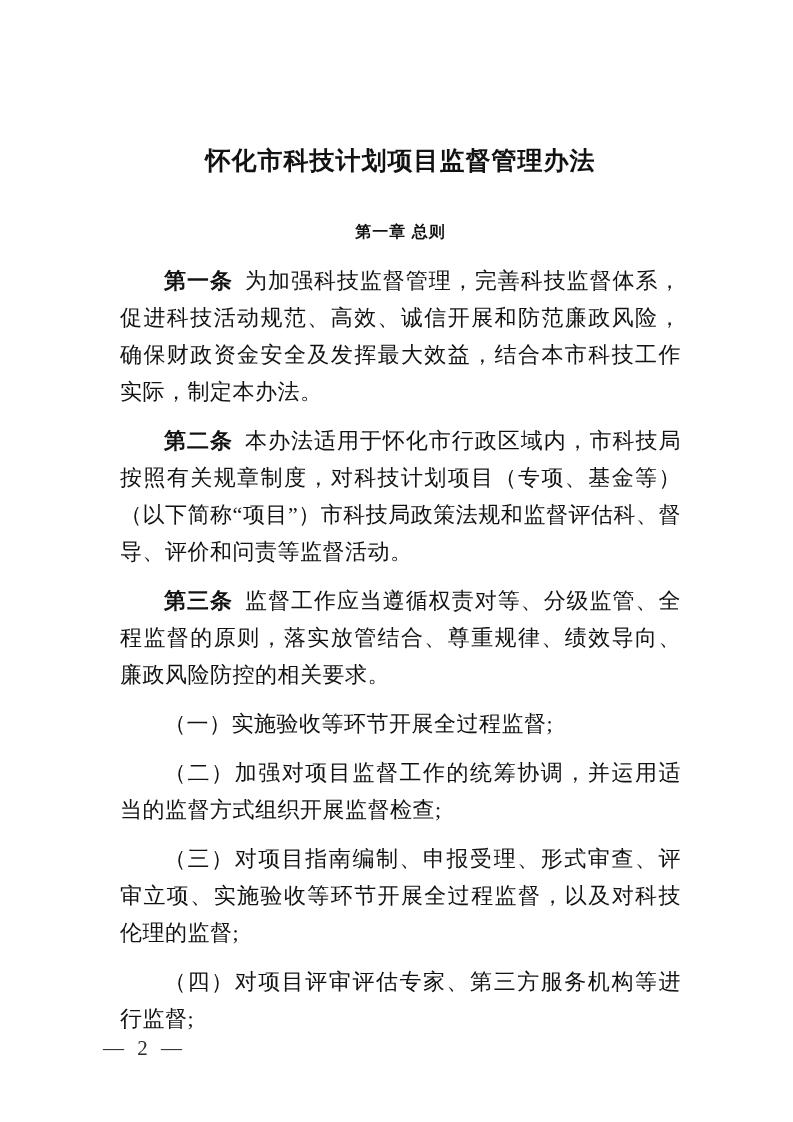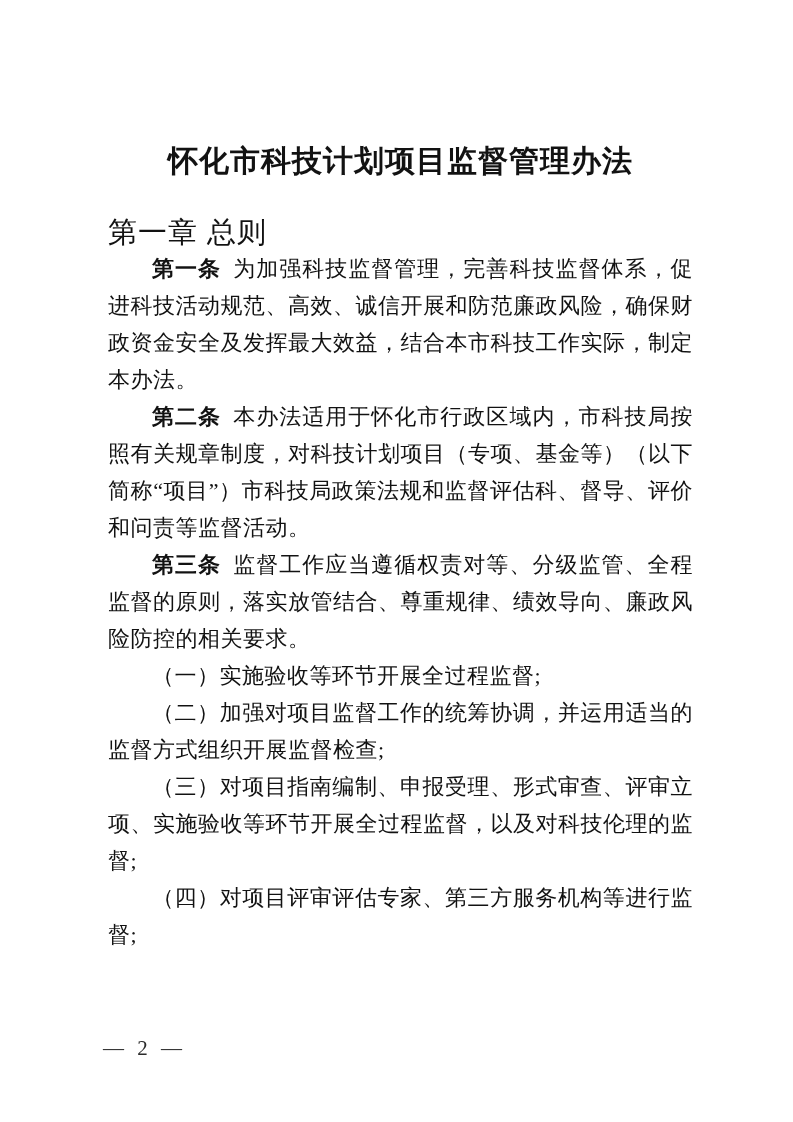--- a/index.html
+++ b/index.html
@@ -18,38 +18,39 @@
     overflow: hidden;
   }
   .content {
     position: absolute;
     left: 108px;
     top: 0;
     width: 585px;
   }
   .doc-title {
     margin-top: 138px;
-    font-size: 30px;
+    font-size: 25px;
     line-height: 46px;
     font-weight: 700;
     text-align: center;
     letter-spacing: 1px;
     white-space: nowrap;
   }
   .chapter-heading {
-    font-size: 29px;
+    font-size: 16px;
     line-height: 36px;
-    font-weight: 400;
+    font-weight: 700;
+    text-align: center;
     font-family: "Liberation Sans", "DejaVu Sans", sans-serif;
     letter-spacing: 1px;
   }
   .chapter-1 { margin-top: 30px; }
   .chapter-2 { margin-top: -8px; }
   .para {
-    margin: 0;
+    margin: 12px;
     font-size: 22px;
     line-height: 37px;
     text-align: justify;
     text-justify: inter-character;
     text-indent: 2em;
     letter-spacing: 0.5px;
   }
   .lead {
     font-weight: 700;
     margin-right: 0.55em;

